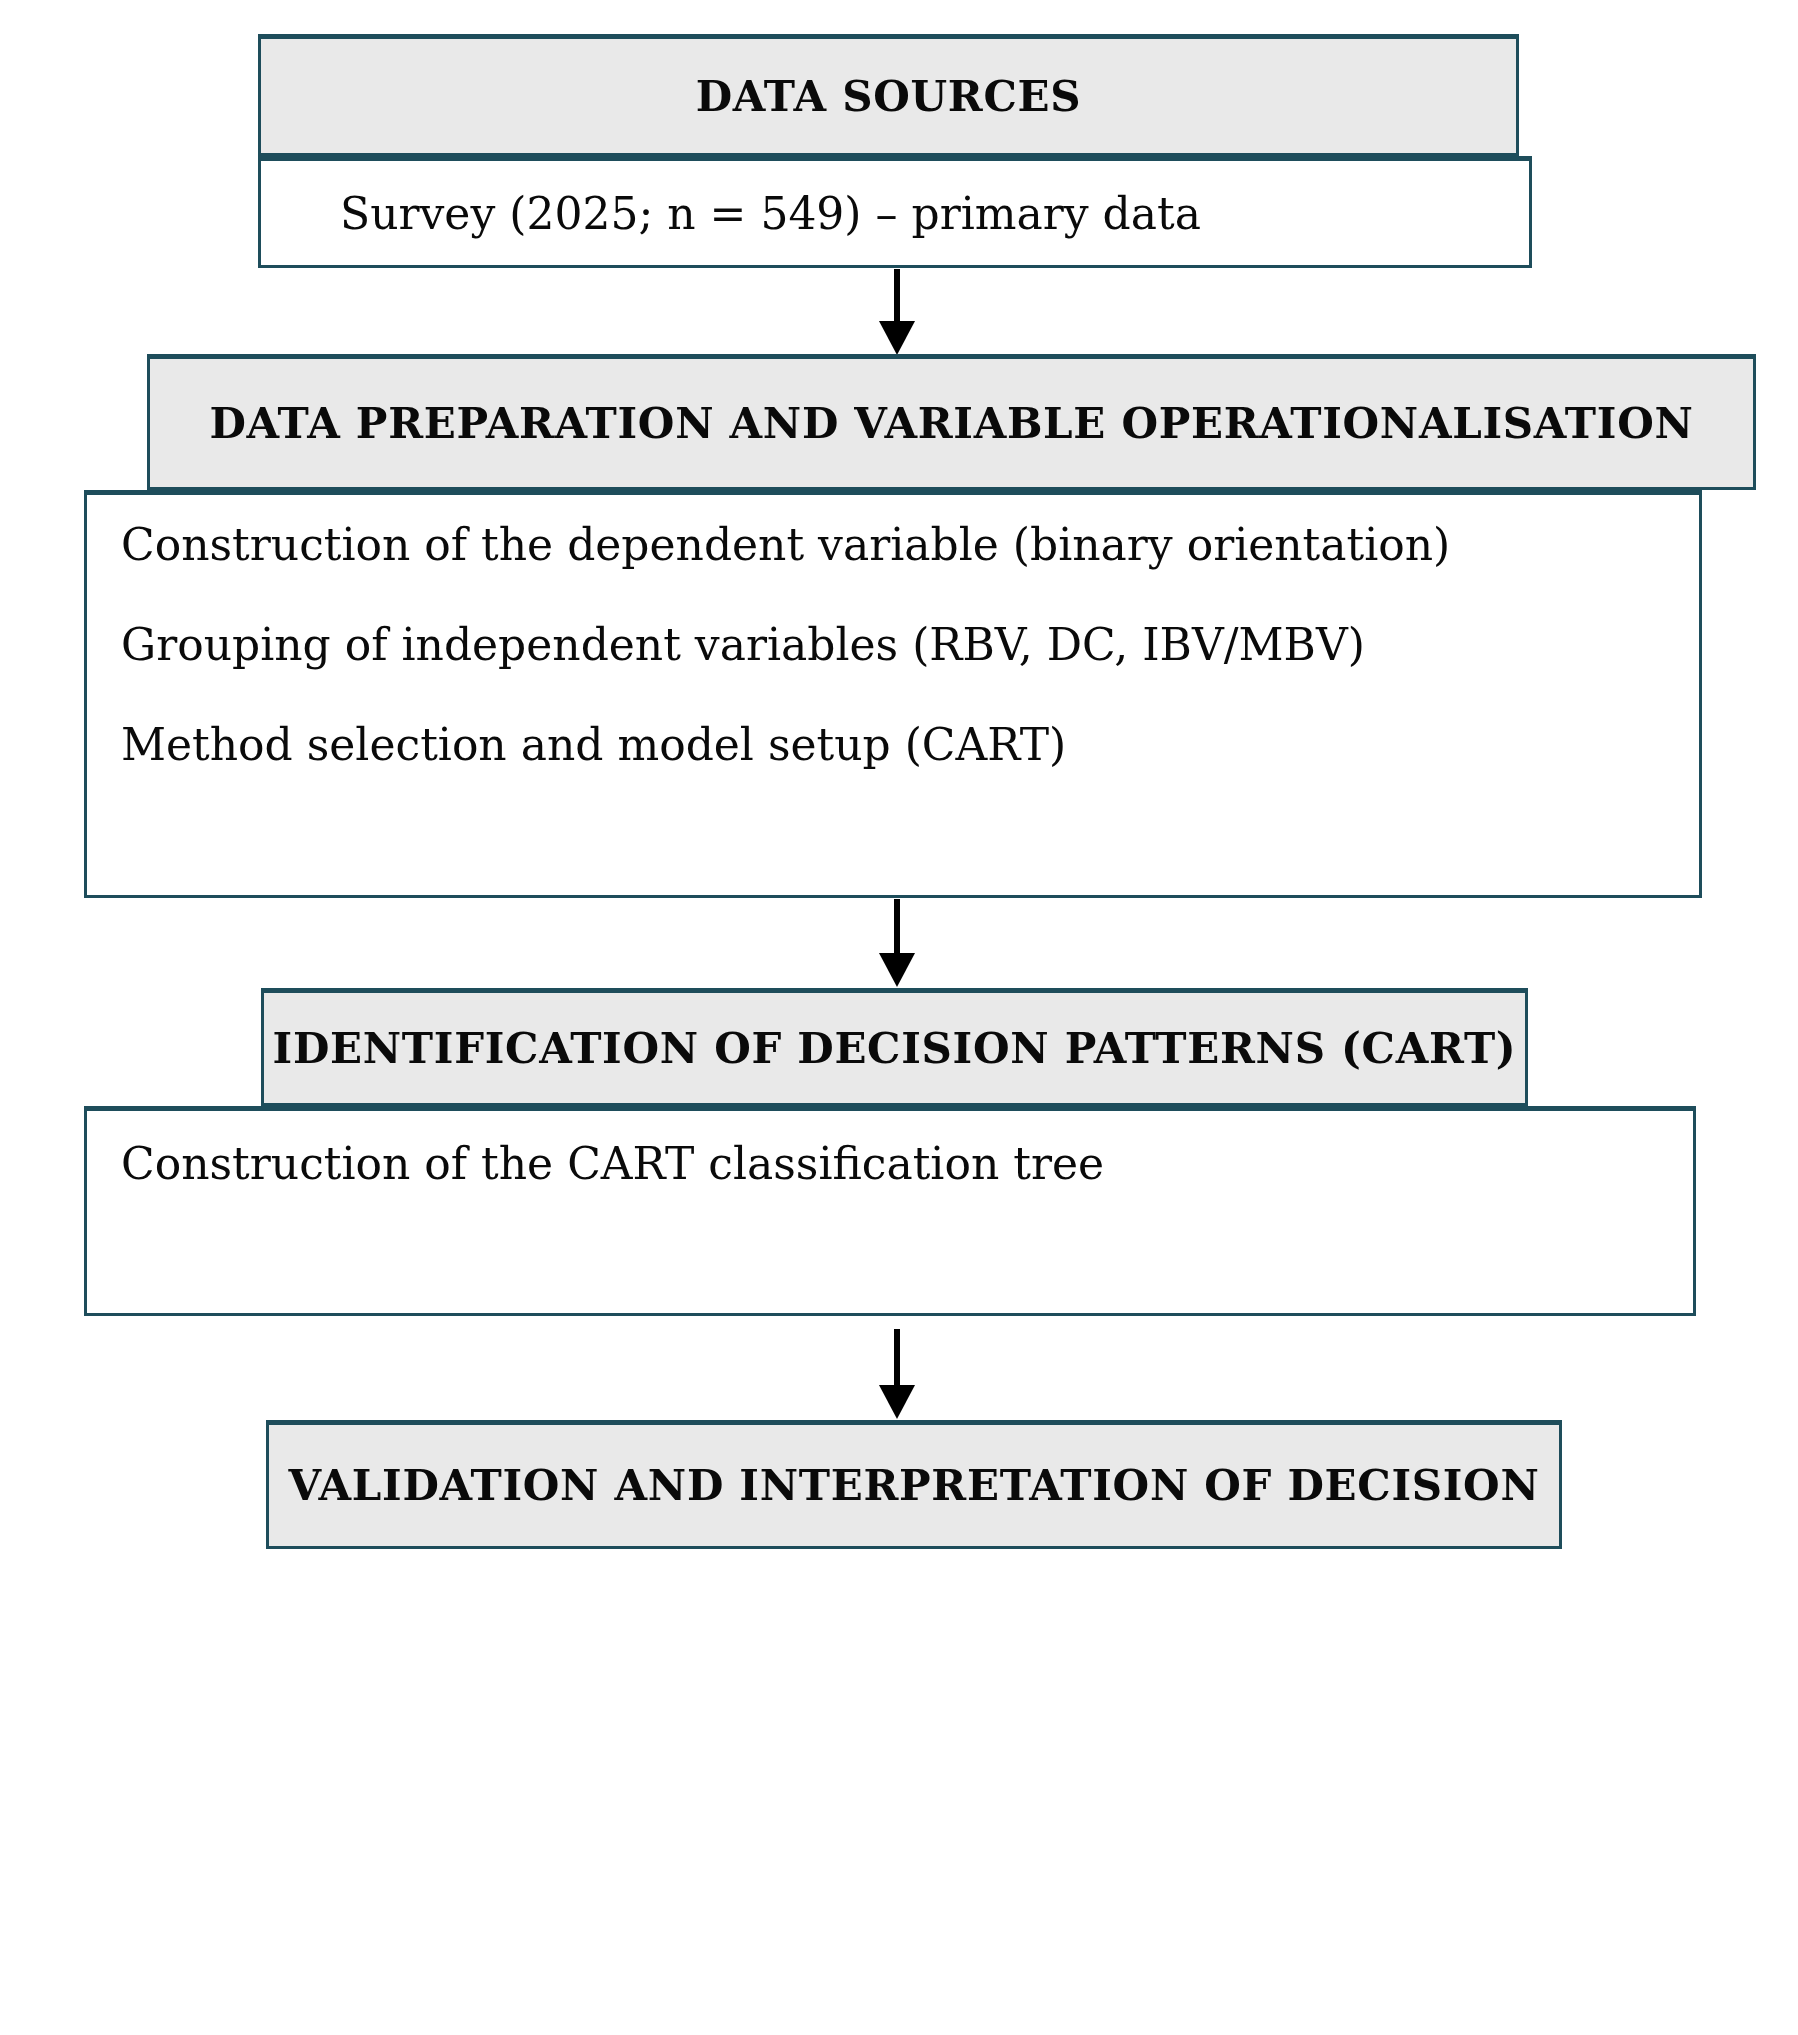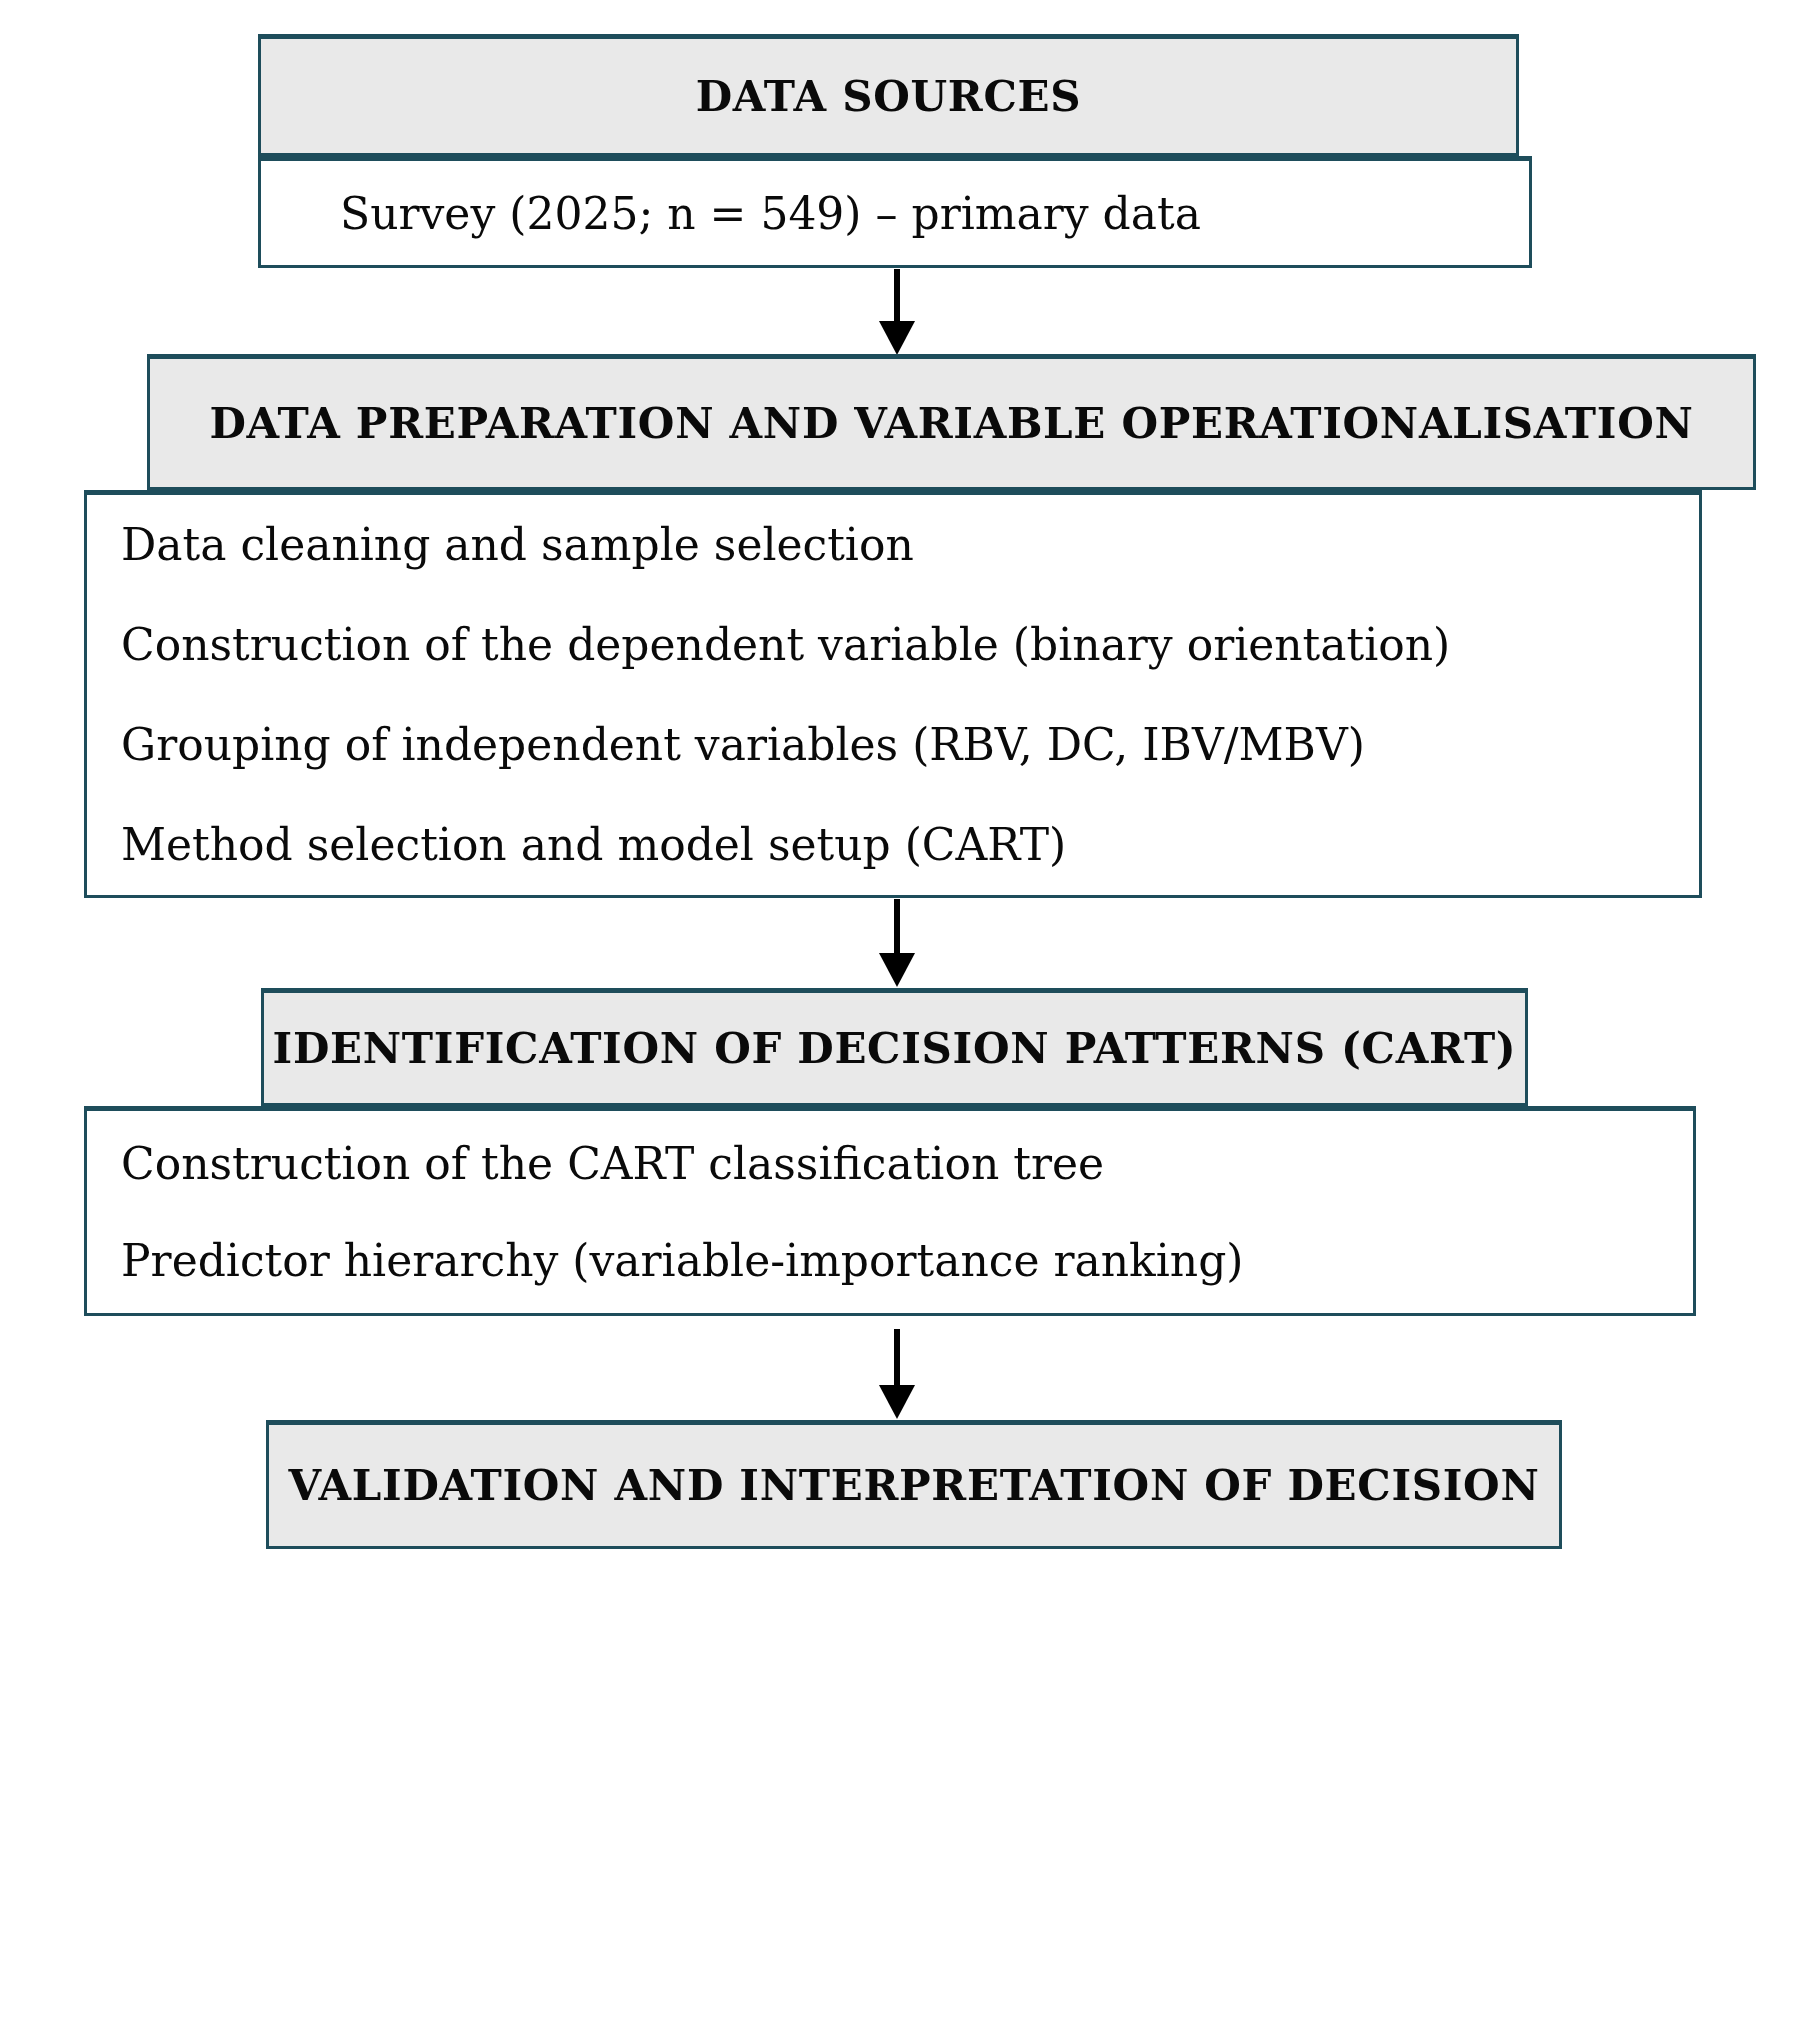--- a/index.html
+++ b/index.html
@@ -79,37 +79,35 @@
 
   <div class="arrow" id="arrow1">
     <div class="shaft"></div>
     <div class="head"></div>
   </div>
 
   <div class="hdr" id="h2">
     <span>DATA PREPARATION AND VARIABLE OPERATIONALISATION</span>
   </div>
   <div class="bdy" id="b2">
-    <div class="line">Data cleaning and sample selection</div>
     <div class="line">Construction of the dependent variable (binary orientation)</div>
     <div class="line">Grouping of independent variables (RBV, DC, IBV/MBV)</div>
     <div class="line">Method selection and model setup (CART)</div>
   </div>
 
   <div class="arrow" id="arrow2">
     <div class="shaft"></div>
     <div class="head"></div>
   </div>
 
   <div class="hdr" id="h3">
     <span>IDENTIFICATION OF DECISION PATTERNS (CART)</span>
   </div>
   <div class="bdy" id="b3">
     <div class="line">Construction of the CART classification tree</div>
-    <div class="line">Predictor hierarchy (variable-importance ranking)</div>
   </div>
 
   <div class="arrow" id="arrow3">
     <div class="shaft"></div>
     <div class="head"></div>
   </div>
 
   <div class="hdr" id="h4">
     <span>VALIDATION AND INTERPRETATION OF DECISION</span>
   </div>

